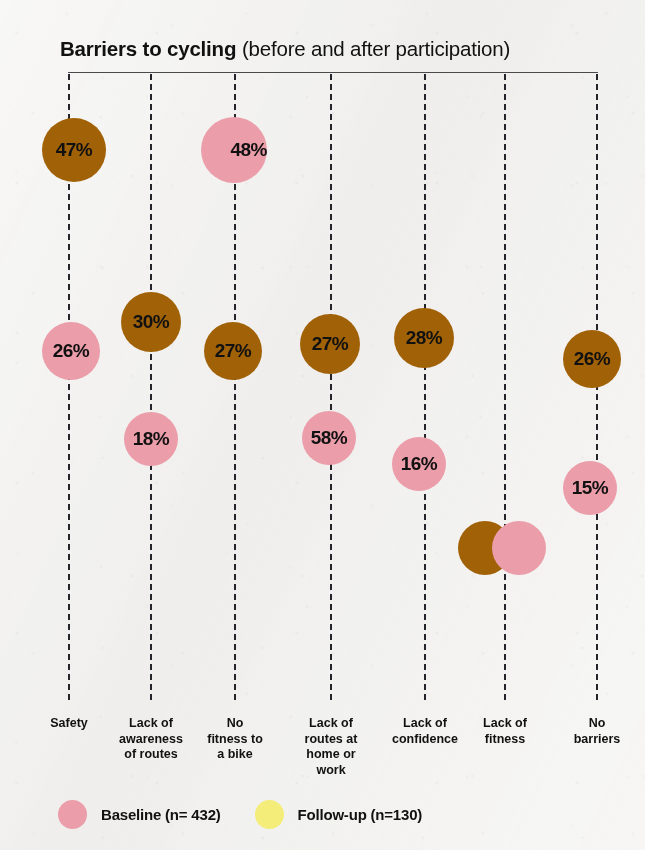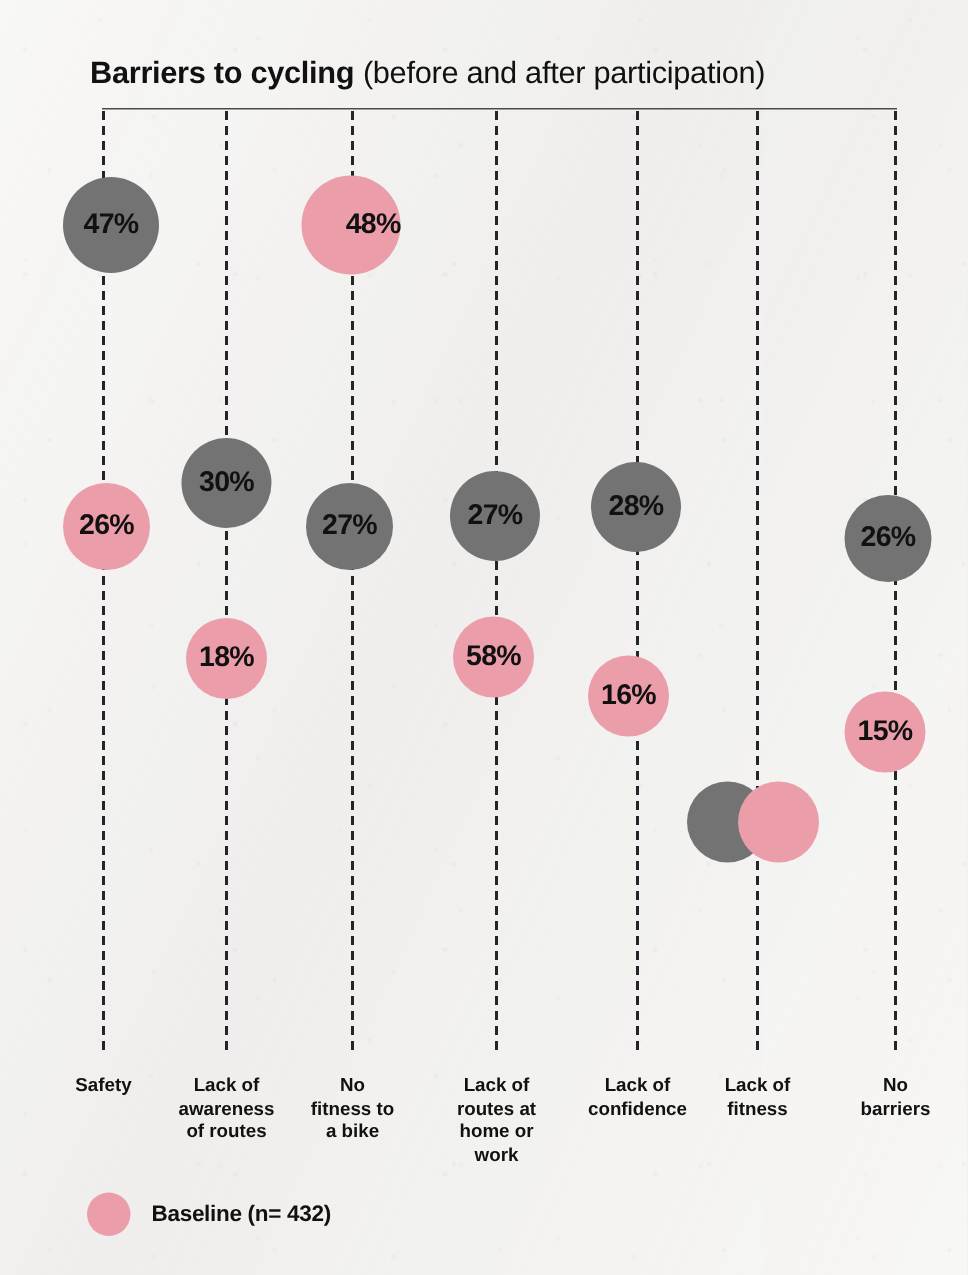--- a/index.html
+++ b/index.html
@@ -49,42 +49,42 @@
     position:absolute;top:74px;height:626px;width:0;
     border-left:2.5px dashed #24252a;
   }
 
   
   .bubble{
     position:absolute;border-radius:50%;
     display:flex;align-items:center;justify-content:center;
   }
   .bubble.baseline{background:#eb9daa;}
-  .bubble.followup{background:#737373;}
+  .bubble.followup{background:#a16207;}
   .bubble-label{
     font-size:19px;font-weight:bold;color:#111;letter-spacing:-.5px;
     position:relative;z-index:5;white-space:nowrap;
   }
   .pair-label{
     position:absolute;font-size:19px;font-weight:bold;color:#111;
     letter-spacing:-.5px;white-space:nowrap;z-index:6;
     display:flex;align-items:center;justify-content:center;
   }
 
   
   .cat-label{
     position:absolute;top:716px;
     font-size:12.5px;line-height:15.5px;font-weight:bold;
     text-align:center;color:#111;
   }
 
   
   #legend{
     position:absolute;left:58px;top:795px;height:34px;
-    display:flex;align-items:flex-start;
+    display:flex;align-items:flex-end;
   }
   .legend-item{display:flex;align-items:center;}
   .legend-item + .legend-item{margin-left:34px;}
   .legend-dot{width:29px;height:29px;border-radius:50%;}
   .legend-dot.baseline{background:#eb9daa;}
   .legend-dot.followup{background:#f4ed79;}
   .legend-text{
     margin-left:14px;font-size:15px;font-weight:bold;
     color:#111;letter-spacing:-.2px;white-space:nowrap;
   }
@@ -187,15 +187,19 @@
         <div>No</div>
         <div>barriers</div>
       </div>
     </div>
 
   <div id="legend">
       <div class="legend-item">
         <span class="legend-dot baseline"></span>
         <span class="legend-text">Baseline (n= 432)</span>
       </div>
+      <div class="legend-item">
+        <span class="legend-dot followup"></span>
+        <span class="legend-text">Follow-up (n=130)</span>
+      </div>
     </div>
 
 </div>
 
 </body></html>

